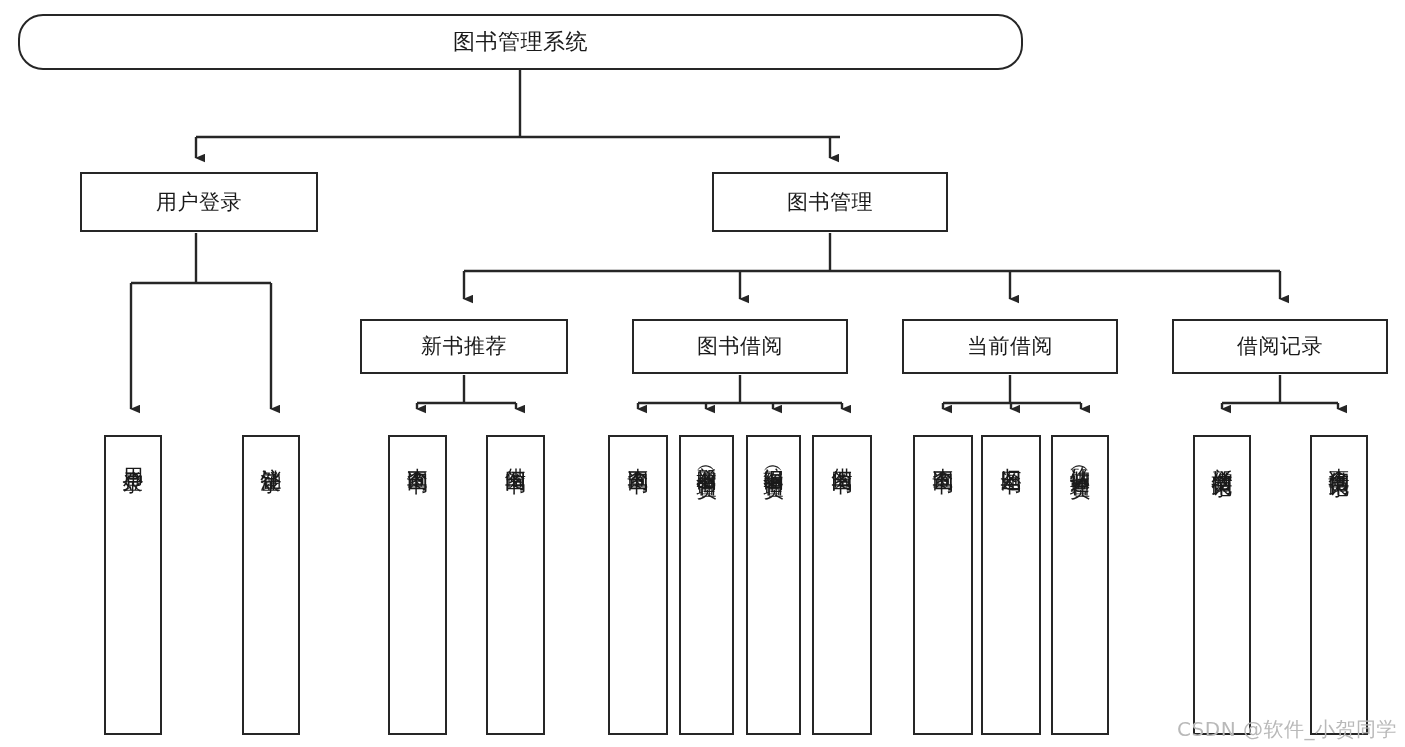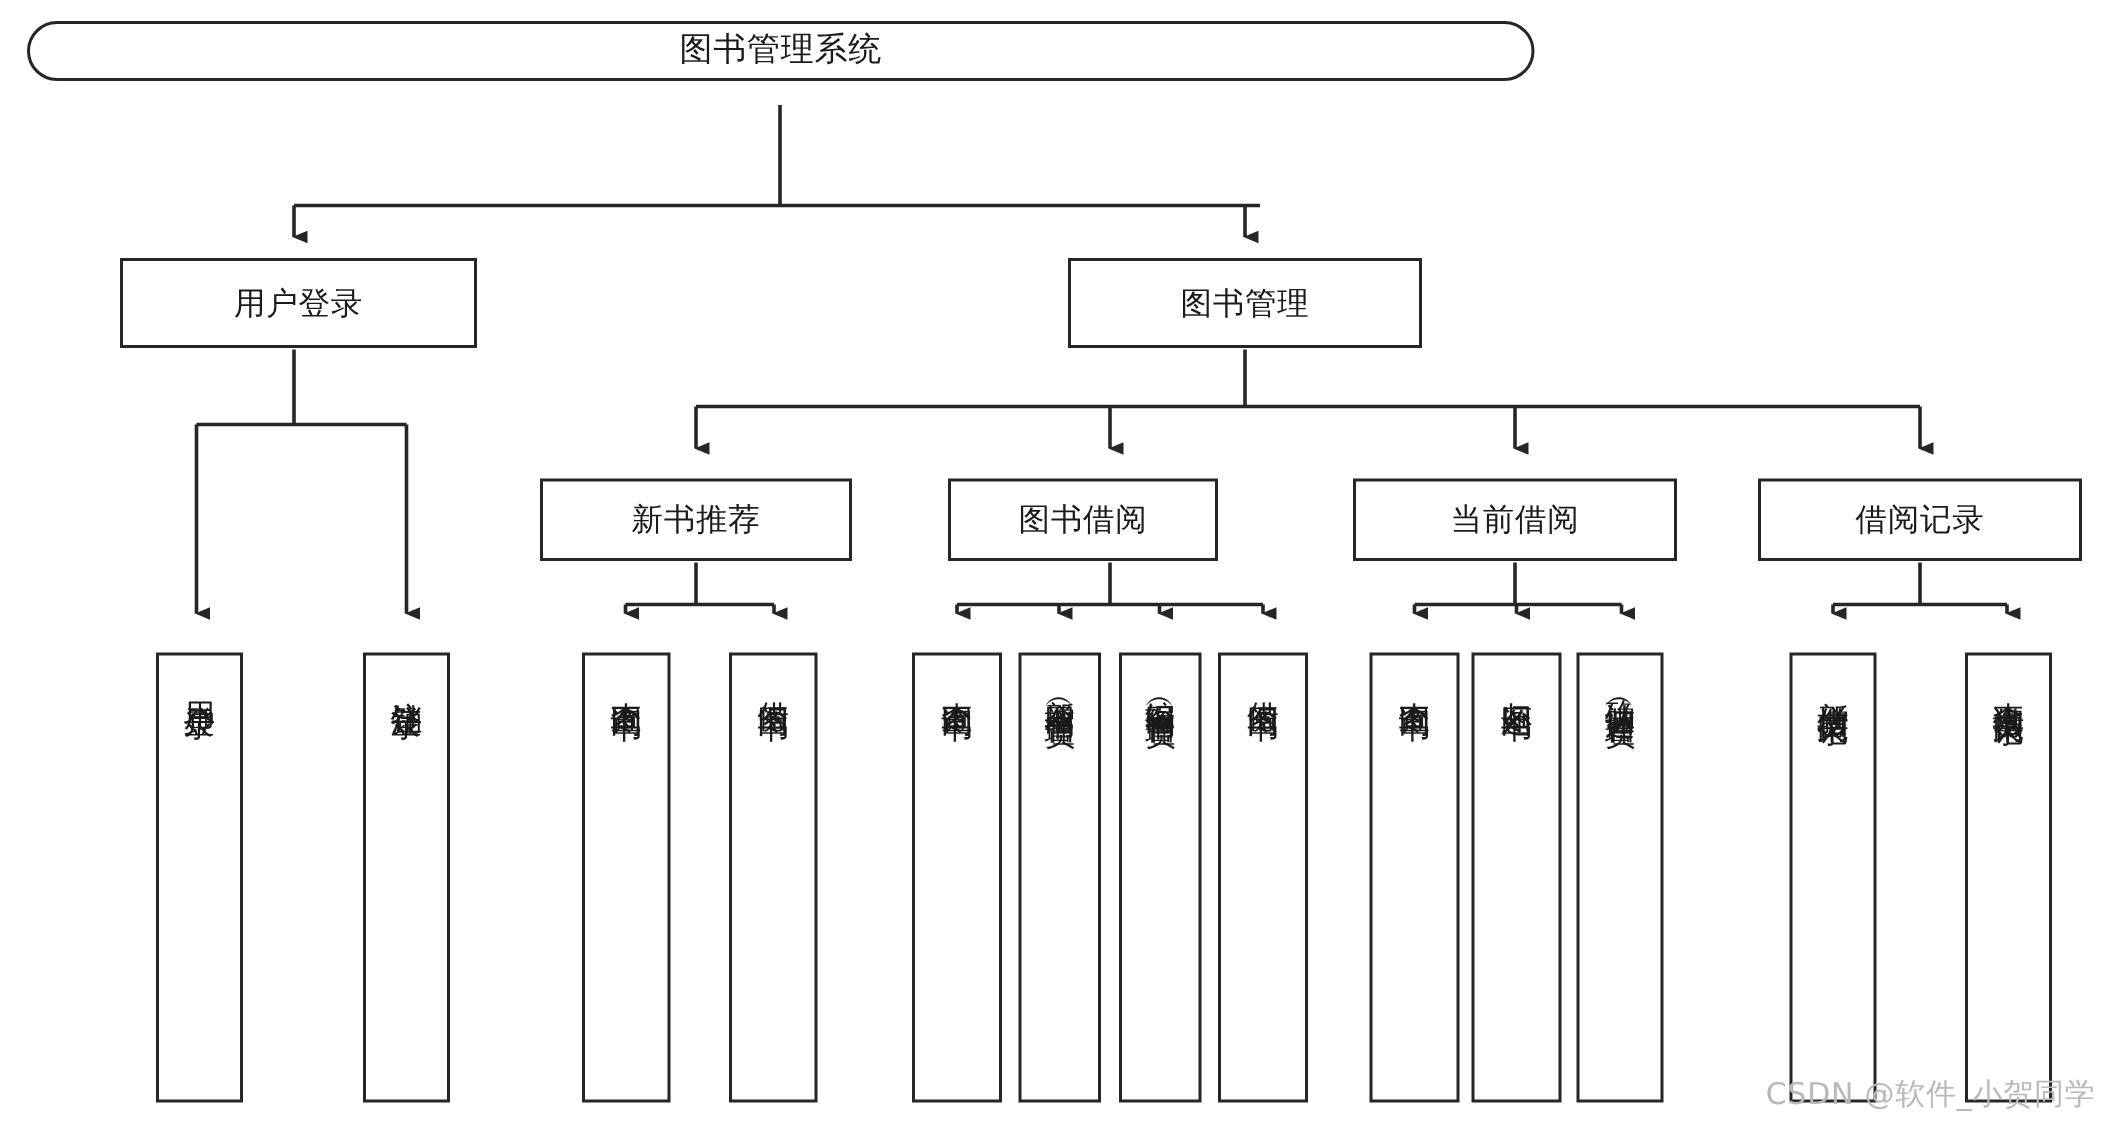--- a/index.html
+++ b/index.html
@@ -123,35 +123,35 @@
       <path d="M1011,403 L1011,409" marker-end="url(#arrowhead)"></path>
       <path d="M1081,403 L1081,409" marker-end="url(#arrowhead)"></path>
 
       <path d="M1280,375 L1280,403"></path>
       <path d="M1222,403 L1338,403"></path>
       <path d="M1222,403 L1222,409" marker-end="url(#arrowhead)"></path>
       <path d="M1338,403 L1338,409" marker-end="url(#arrowhead)"></path>
     </g>
   </svg>
 
-  <div class="node h root" style="left:18px; top:14px; width:1005px; height:40px;border-radius:25px;">
+  <div class="node h root" style="left:18px; top:14px; width:1005px; height:56px;border-radius:25px;">
     <span class="node-label">图书管理系统</span>
   </div>
 
   <div class="node h" style="left:80px; top:172px; width:238px; height:60px;">
     <span class="node-label">用户登录</span>
   </div>
   <div class="node h" style="left:360px; top:319px; width:208px; height:55px;">
     <span class="node-label">新书推荐</span>
   </div>
 
   <div class="node h" style="left:712px; top:172px; width:236px; height:60px;">
     <span class="node-label">图书管理</span>
   </div>
-  <div class="node h" style="left:632px; top:319px; width:180px; height:55px;">
+  <div class="node h" style="left:632px; top:319px; width:216px; height:55px;">
     <span class="node-label">图书借阅</span>
   </div>
   <div class="node h" style="left:902px; top:319px; width:216px; height:55px;">
     <span class="node-label">当前借阅</span>
   </div>
   <div class="node h" style="left:1172px; top:319px; width:216px; height:55px;">
     <span class="node-label">借阅记录</span>
   </div>
 
   <div class="node v" style="left:104px; top:435px; width:58px; height:300px;">

